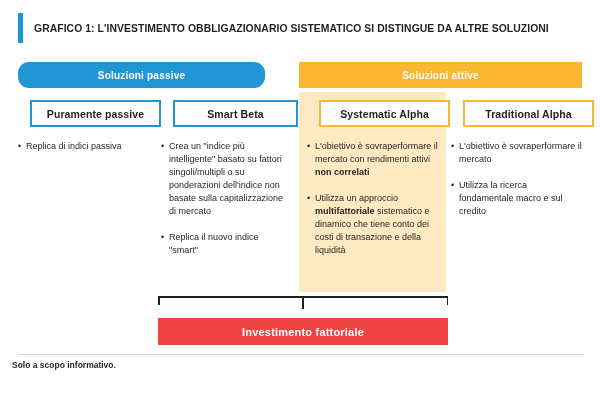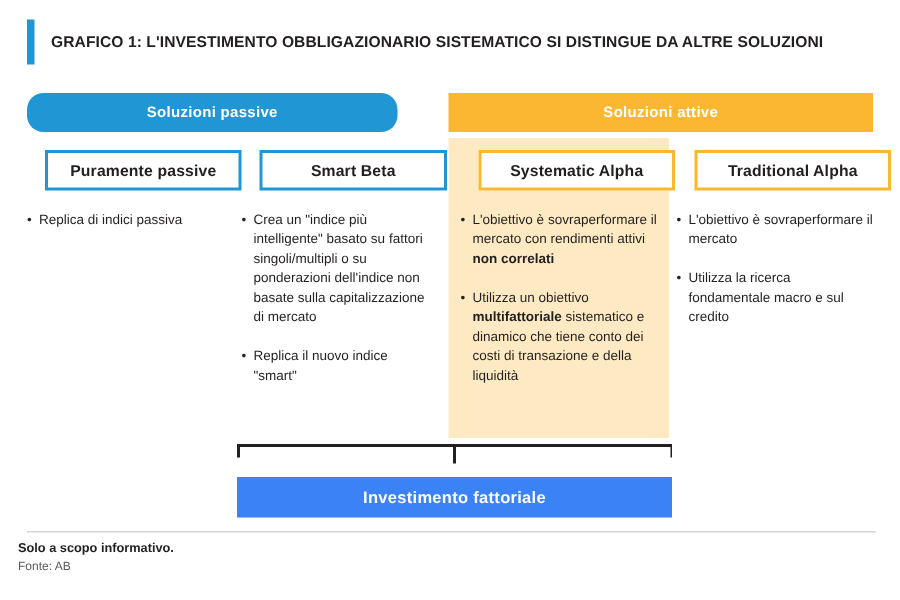--- a/index.html
+++ b/index.html
@@ -170,21 +170,21 @@
     background: #231f20;
   }
 
   
   #factor-bar {
     position: absolute;
     left: 158px;
     top: 318px;
     width: 290px;
     height: 27px;
-    background: #3b82f6;
+    background: #ef4444;
     display: flex;
     align-items: center;
     justify-content: center;
   }
   #factor-bar span {
     color: #ffffff;
     font-size: 11px;
     font-weight: bold;
     letter-spacing: 0.2px;
   }
@@ -269,21 +269,21 @@
   <div class="col-body" id="body-system">
     <div class="bullet">
       <div class="dot">•</div>
       <div class="txt">
         <span>L'obiettivo è sovraperformare il mercato con rendimenti attivi </span><b>non correlati</b><span></span>
       </div>
     </div>
     <div class="bullet">
       <div class="dot">•</div>
       <div class="txt">
-        <span>Utilizza un obiettivo </span><b>multifattoriale</b><span> sistematico e dinamico che tiene conto dei costi di transazione e della liquidità</span>
+        <span>Utilizza un approccio </span><b>multifattoriale</b><span> sistematico e dinamico che tiene conto dei costi di transazione e della liquidità</span>
       </div>
     </div>
   </div>
 
   <div class="col-body" id="body-trad">
     <div class="bullet">
       <div class="dot">•</div>
       <div class="txt">L'obiettivo è sovraperformare il mercato</div>
     </div>
     <div class="bullet">
@@ -299,16 +299,15 @@
     <div class="stem"></div>
   </div>
 
   <div id="factor-bar">
     <span>Investimento fattoriale</span>
   </div>
 
   <div id="footer-rule"></div>
   <div id="footer">
     <div class="f-strong">Solo a scopo informativo.</div>
-    <div class="f-line">Fonte: AB</div>
   </div>
 
 </div>
 
 </body></html>

